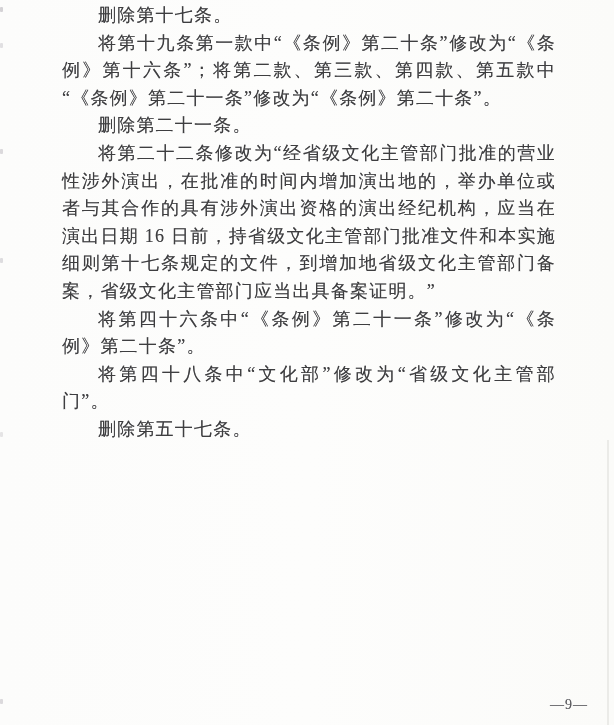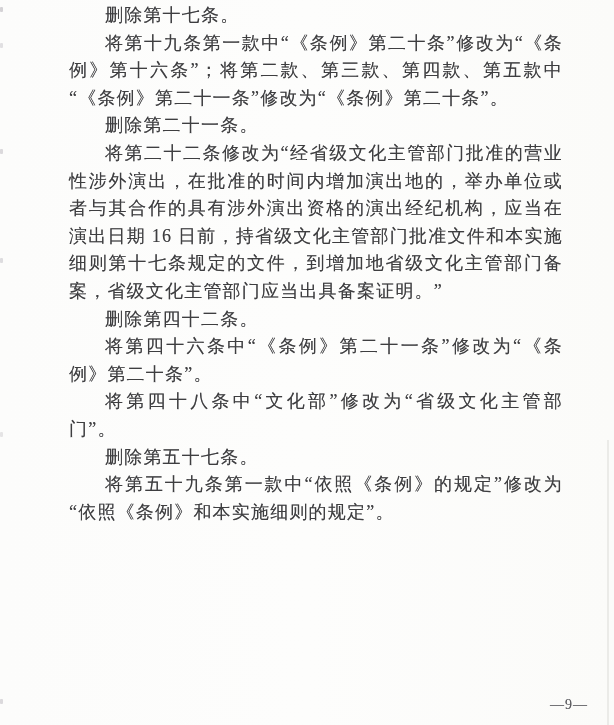--- a/index.html
+++ b/index.html
@@ -14,21 +14,21 @@
     overflow: hidden;
     font-family: "Liberation Serif", "DejaVu Serif", serif;
   }
   .page {
     position: absolute;
     inset: 0;
     background: linear-gradient(90deg, #fcfcfb 0%, #fdfdfc 50%, #fbfbf9 100%);
   }
   .text-block {
     position: absolute;
-    left: 69px;
+    left: 62px;
     top: 2px;
     width: 494px;
     color: #3e3e40;
     font-size: 18px;
     line-height: 27.6px;
     letter-spacing: 1.2px;
     text-align: justify;
   }
   .text-block p.para {
     margin: 0;
@@ -82,22 +82,20 @@
   <div class="scan-mark m4"></div>
   <div class="scan-mark m5"></div>
   <div class="scan-mark m6"></div>
   <div class="edge-line"></div>
 
   <div class="text-block">
       <p class="para">删除第十七条。</p>
       <p class="para">将第十九条第一款中“《条例》第二十条”修改为“《条例》第十六条”；将第二款、第三款、第四款、第五款中“《条例》第二十一条”修改为“《条例》第二十条”。</p>
       <p class="para">删除第二十一条。</p>
       <p class="para">将第二十二条修改为“经省级文化主管部门批准的营业性涉外演出，在批准的时间内增加演出地的，举办单位或者与其合作的具有涉外演出资格的演出经纪机构，应当在演出日期 16 日前，持省级文化主管部门批准文件和本实施细则第十七条规定的文件，到增加地省级文化主管部门备案，省级文化主管部门应当出具备案证明。”</p>
-      <p class="para">删除第四十二条。</p>
       <p class="para">将第四十六条中“《条例》第二十一条”修改为“《条例》第二十条”。</p>
       <p class="para">将第四十八条中“文化部”修改为“省级文化主管部门”。</p>
       <p class="para">删除第五十七条。</p>
-      <p class="para">将第五十九条第一款中“依照《条例》的规定”修改为“依照《条例》和本实施细则的规定”。</p>
     </div>
 
   <div class="footer">—9—</div>
 
 </div>
 
 </body></html>

